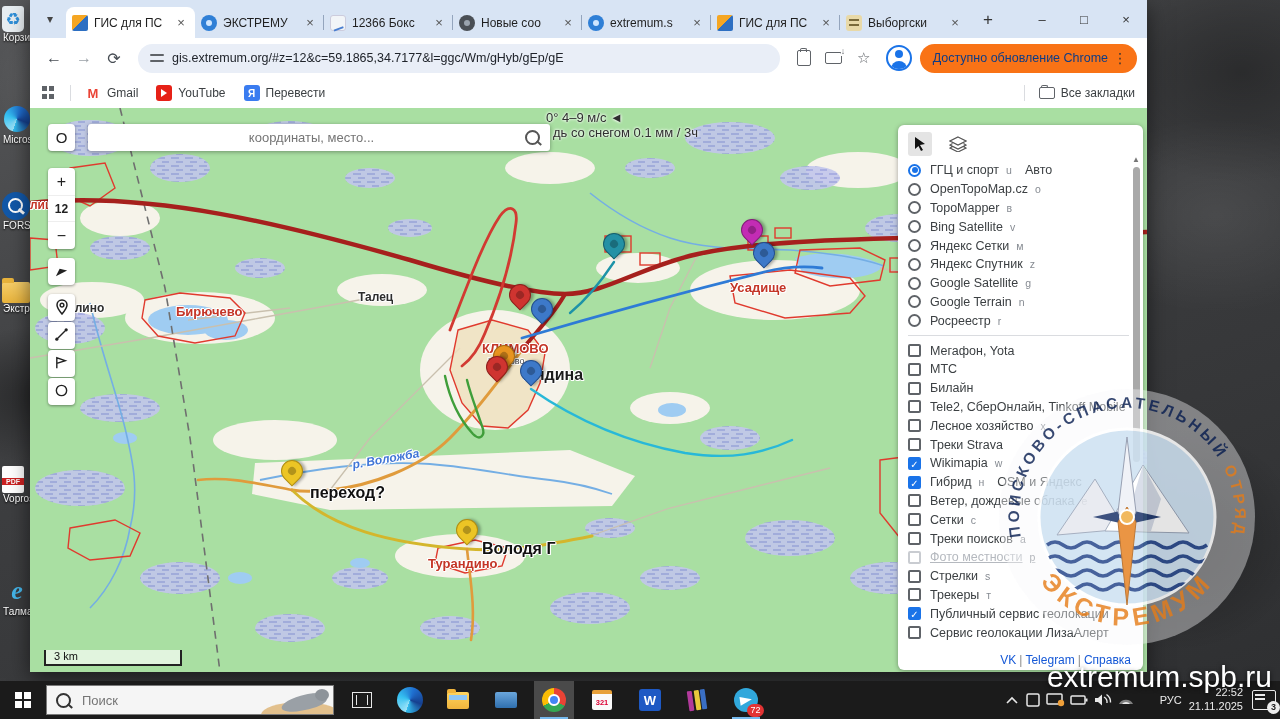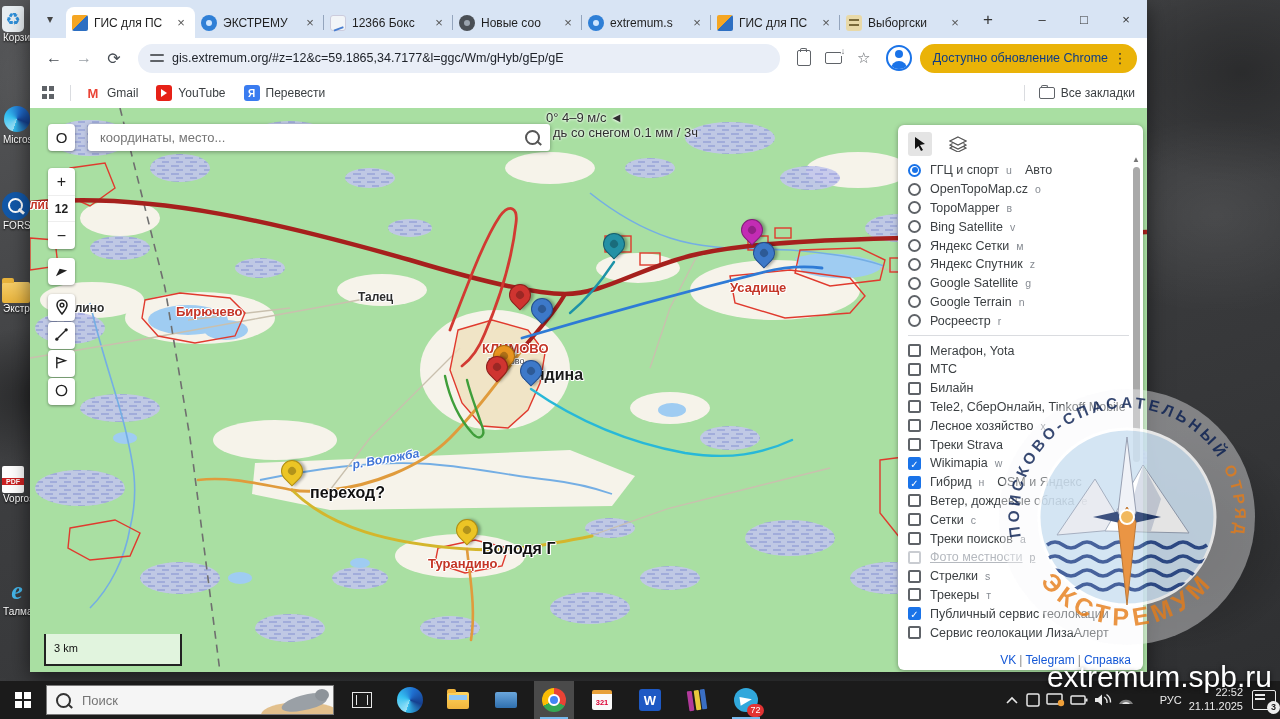--- a/index.html
+++ b/index.html
@@ -59,21 +59,21 @@
   .tune::before{top:2px;} .tune::after{top:8px;}
   .addr-text{font-size:12.5px;color:#20242b;white-space:nowrap;overflow:hidden;}
   .actico{width:28px;height:28px;display:flex;align-items:center;justify-content:center;color:#5f6368;font-size:15px;}
   .ic-clip{width:12px;height:14px;border:1.6px solid #5f6368;border-radius:2px;position:relative;}
   .ic-clip::before{content:'';position:absolute;left:2px;top:-3px;width:5px;height:3px;border:1.6px solid #5f6368;border-bottom:none;border-radius:2px 2px 0 0;}
   .ic-send{width:15px;height:10px;border:1.6px solid #5f6368;border-radius:2px;position:relative;}
   .ic-send::after{content:'↓';position:absolute;right:-4px;top:-7px;font-size:9px;color:#5f6368;background:#fff;}
   .avatar{width:26px;height:26px;border-radius:50%;border:2px solid #1a73e8;box-sizing:border-box;margin:0 6px;display:flex;align-items:center;justify-content:center;position:relative;overflow:hidden;}
   .avatar::before{content:'';width:8px;height:8px;border-radius:50%;background:#1a73e8;position:absolute;top:3px;}
   .avatar::after{content:'';width:16px;height:10px;border-radius:8px 8px 0 0;background:#1a73e8;position:absolute;bottom:-2px;}
-  .chip{height:29px;background:#eab308;border-radius:15px;display:flex;align-items:center;padding:0 5px 0 13px;font-size:12.5px;color:#0e3c86;white-space:nowrap;}
+  .chip{height:29px;background:#f97316;border-radius:15px;display:flex;align-items:center;padding:0 5px 0 13px;font-size:12.5px;color:#0e3c86;white-space:nowrap;}
   .chip .kebab{font-size:14px;color:#333;padding:0 5px;}
   
   .bookmarks{height:30px;background:#fff;display:flex;align-items:center;padding:0 12px;font-size:12px;color:#3c4043;box-sizing:border-box;}
   .bm{display:flex;align-items:center;gap:6px;margin-right:18px;}
   .bm-ico{width:16px;height:16px;display:flex;align-items:center;justify-content:center;border-radius:3px;font-size:11px;font-weight:bold;}
   .bm-gmail{color:#ea4335;font-size:13px;}
   .bm-yt{background:#e62117;position:relative;}
   .bm-yt::after{content:'';border-left:6px solid #fff;border-top:4px solid transparent;border-bottom:4px solid transparent;}
   .bm-tr{background:#3a7cf0;color:#fff;font-size:10px;}
   .appgrid{width:14px;height:14px;display:grid;grid-template-columns:5px 5px;grid-gap:2px;margin-right:14px;}
@@ -84,33 +84,33 @@
   .ic-folder::before{content:'';position:absolute;left:1px;top:-3.5px;width:5px;height:2px;border:1.5px solid #5f6368;border-bottom:none;border-radius:2px 2px 0 0;}
   
   .map{position:absolute;left:0;top:108px;width:1117px;height:564px;background:#a9dfa2;overflow:hidden;}
   .map svg.art{position:absolute;left:0;top:0;}
   .map-label{position:absolute;font-weight:bold;white-space:nowrap;z-index:3;
     text-shadow:1px 0 0 #fff,-1px 0 0 #fff,0 1px 0 #fff,0 -1px 0 #fff,1px 1px 0 #fff,-1px -1px 0 #fff;}
   .pin{position:absolute;width:0;height:0;z-index:4;}
   .pin-body{position:absolute;left:-11px;top:-29px;width:22px;height:22px;border-radius:50% 50% 50% 0;transform:rotate(-45deg);border:1.5px solid rgba(0,0,0,.35);box-sizing:border-box;box-shadow:2px 2px 3px rgba(0,0,0,.3);}
   .pin-body::after{content:'';position:absolute;left:5.5px;top:5.5px;width:8px;height:8px;border-radius:50%;background:rgba(0,0,0,.25);}
   .map-search{position:absolute;left:58px;top:16px;width:462px;height:27px;background:#fff;border-radius:3px;box-shadow:0 1px 4px rgba(0,0,0,.35);display:flex;align-items:center;padding:0 10px;box-sizing:border-box;z-index:6;}
-  .map-search input{border:none;outline:none;flex:1;font-size:13px;font-family:inherit;color:#8b5cf6;background:transparent;}
+  .map-search input{border:none;outline:none;flex:1;font-size:13px;font-family:inherit;color:#8b5cf6;background:transparent;text-align:center;}
   .mag{width:11px;height:11px;border:2px solid #555;border-radius:50%;position:relative;flex:0 0 11px;}
   .mag::after{content:'';position:absolute;width:6px;height:2px;background:#555;left:9px;top:10px;transform:rotate(42deg);}
   .ctl{position:absolute;left:18px;width:27px;background:#fff;border-radius:4px;box-shadow:0 1px 3px rgba(0,0,0,.4);z-index:6;text-align:center;color:#222;}
   .ctl.single{height:27px;line-height:27px;font-size:15px;}
   .zoomcol{top:60px;height:81px;}
   .zoomcol div{height:27px;line-height:27px;font-size:16px;}
   .zoomcol .zl{font-size:12px;font-weight:bold;border-top:1px solid #eee;border-bottom:1px solid #eee;box-sizing:border-box;}
   .ctl svg{margin-top:4.5px;}
   .weather{position:absolute;left:506px;top:2px;font-size:13px;color:#2f2f2f;z-index:2;text-shadow:0 0 3px #fff,0 0 3px #fff;}
   .weather .l1{margin-left:10px;}
   .weather .l2{margin-left:17px;}
-  .scalebar{position:absolute;left:14px;bottom:6px;width:138px;height:32px;background:rgba(255,255,255,.65);border-left:2px solid #222;border-right:2px solid #222;border-bottom:2px solid #222;font-size:11px;color:#111;padding:8px 0 0 8px;z-index:6;box-sizing:border-box;}
+  .scalebar{position:absolute;left:14px;bottom:6px;width:138px;height:16px;background:rgba(255,255,255,.65);border-left:2px solid #222;border-right:2px solid #222;border-bottom:2px solid #222;font-size:11px;color:#111;padding:0 0 0 8px;z-index:6;box-sizing:border-box;}
   
   .layer-panel{position:absolute;right:4px;top:17px;bottom:2px;width:245px;background:#fff;border-radius:6px;box-shadow:0 1px 5px rgba(0,0,0,.35);z-index:10;padding:6px 14px 4px 10px;box-sizing:border-box;overflow:hidden;}
   .lp-head{display:flex;align-items:center;gap:14px;height:26px;margin-bottom:4px;}
   .lp-tool{width:24px;height:24px;border-radius:3px;display:flex;align-items:center;justify-content:center;}
   .lp-tool.sel{background:#e4e4e4;}
   .lp-row{display:flex;align-items:center;height:18.8px;font-size:12.5px;color:#3c4043;white-space:nowrap;}
   .lp-row .ctrl-r{width:13px;height:13px;border:2px solid #5f6368;border-radius:50%;margin-right:9px;flex:0 0 13px;box-sizing:border-box;position:relative;}
   .lp-row .ctrl-r.on{border-color:#1a73e8;}
   .lp-row .ctrl-r.on::after{content:'';position:absolute;left:1.5px;top:1.5px;width:6px;height:6px;border-radius:50%;background:#1a73e8;}
   .lp-row .ctrl-c{width:13px;height:13px;border:2px solid #5f6368;border-radius:2px;margin-right:9px;flex:0 0 13px;box-sizing:border-box;text-align:center;line-height:11px;font-size:10px;color:#fff;}

